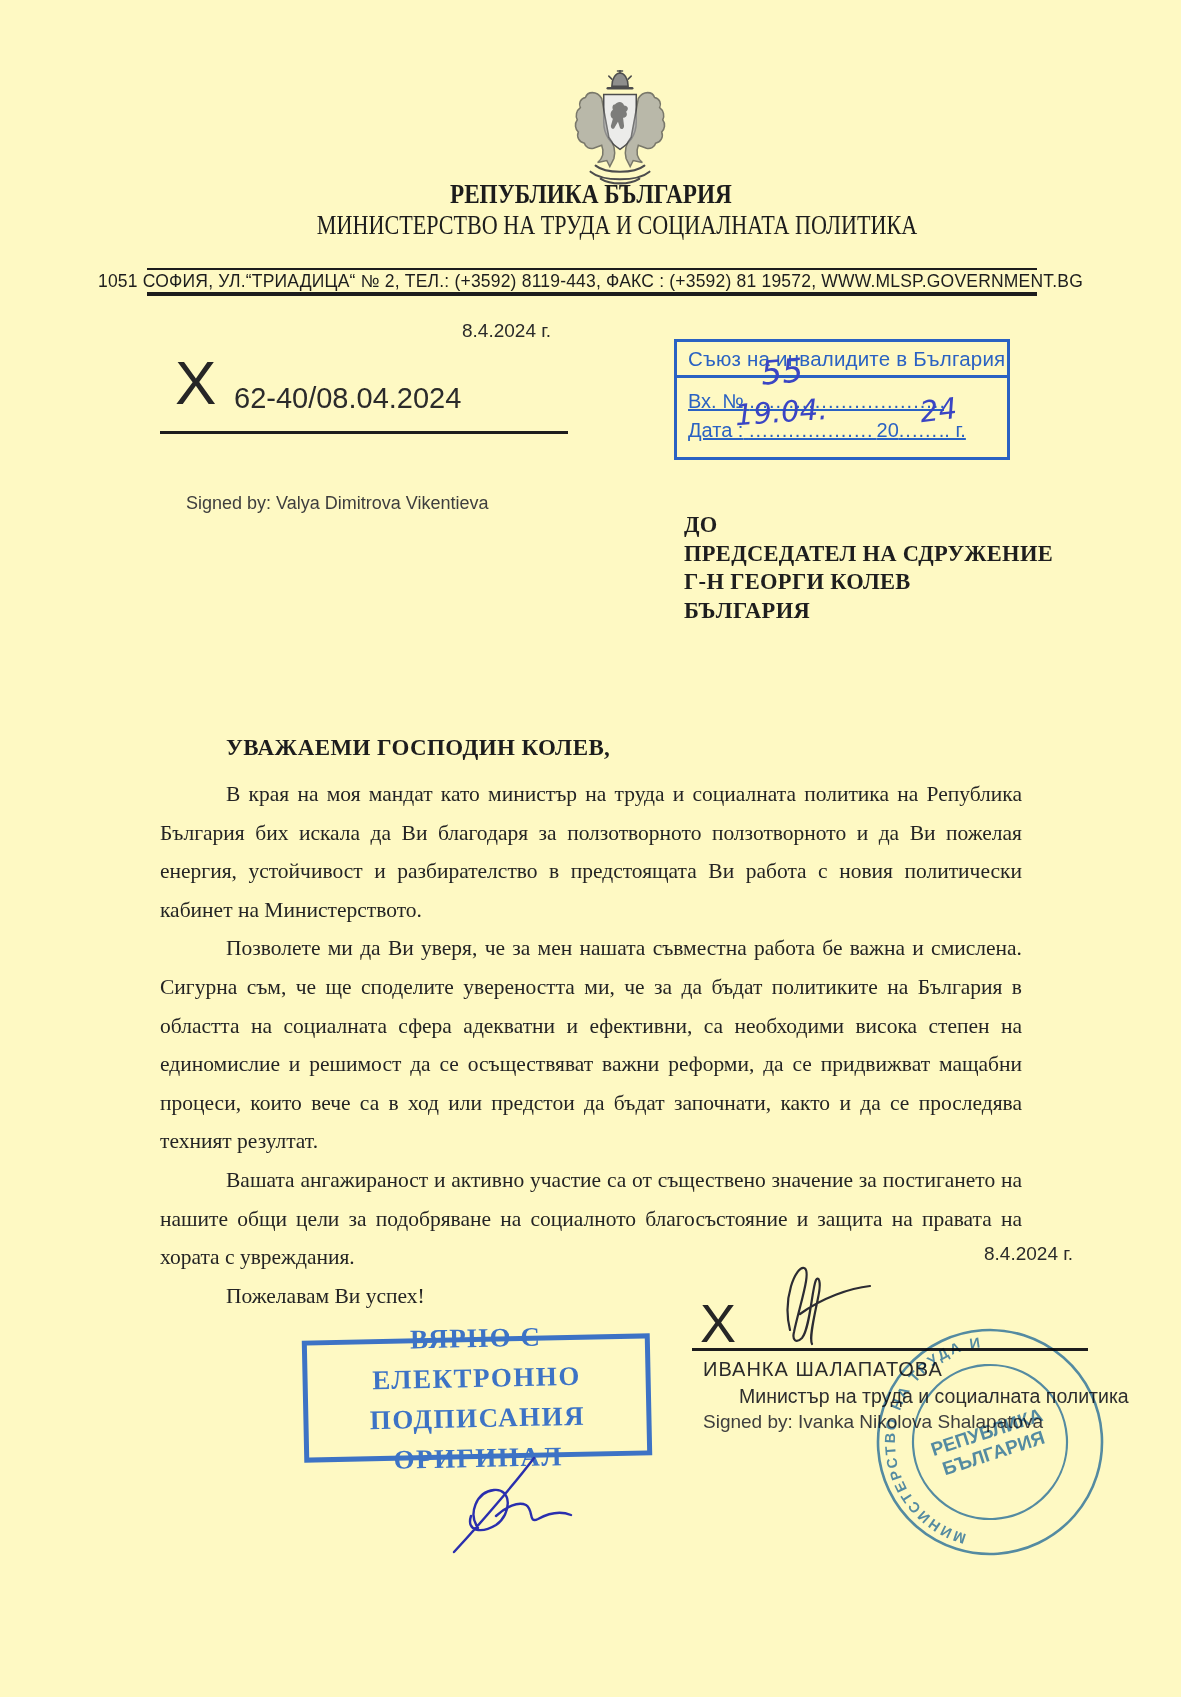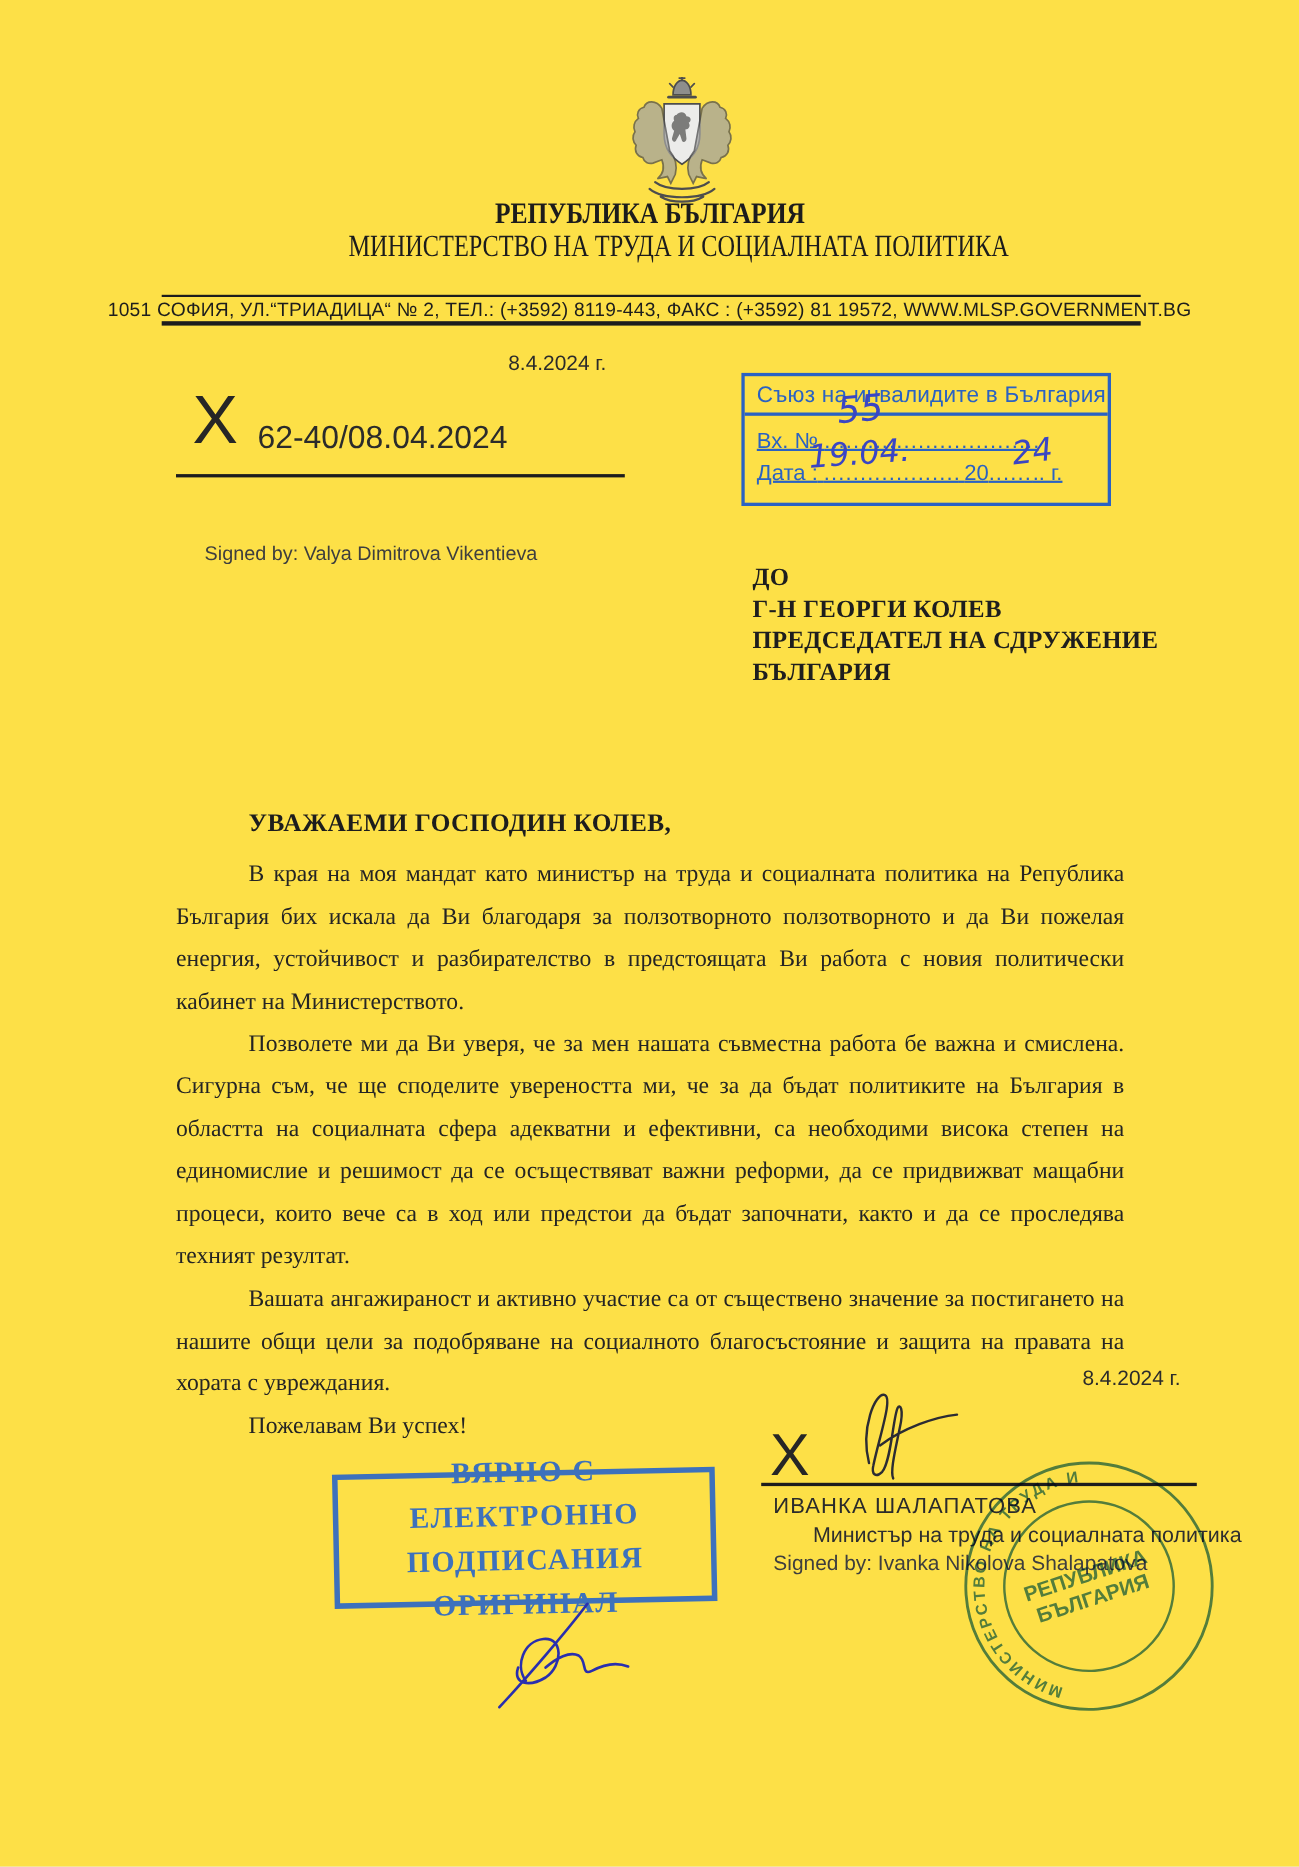--- a/index.html
+++ b/index.html
@@ -1,18 +1,18 @@
 <!DOCTYPE html>
 <html><head>
 <meta charset="utf-8">
 <style>
   html,body{margin:0;padding:0;background:#e9e9e6;}
   .page{
     position:relative;width:1181px;height:1697px;margin:0 auto;
-    background:#fde047;overflow:hidden;
+    background:#fef9c3;overflow:hidden;
     font-family:"Liberation Serif", serif;color:#222;
   }
   .abs{position:absolute;}
   .center{left:0;width:1181px;text-align:center;}
   
   .h-republic{top:179px;font-weight:bold;font-size:27px;color:#1c1c1c;}
   .h-republic .sq{display:inline-block;transform:scaleX(.86);}
   .h-ministry{top:209px;font-weight:normal;font-size:28px;color:#1c1c1c;padding-left:26px;}
   .h-ministry .sq{display:inline-block;transform:scaleX(.79);white-space:nowrap;}
   .h-cert{top:242px;font-style:italic;font-size:20px;color:#242424;}
@@ -109,22 +109,22 @@
       <span class="dots d2">.........................</span>&nbsp;
       <span>20</span><span class="dots d3">.........</span><span>.. г.</span>
     </div>
     <span class="hw hw-num">55</span>
     <span class="hw hw-date">19.04.</span>
     <span class="hw hw-year">24</span>
   </div>
 
   <div class="abs recipient">
     <div>ДО</div>
+    <div>ПРЕДСЕДАТЕЛ НА СДРУЖЕНИЕ</div>
     <div>Г-Н ГЕОРГИ КОЛЕВ</div>
-    <div>ПРЕДСЕДАТЕЛ НА СДРУЖЕНИЕ</div>
     <div>БЪЛГАРИЯ</div>
   </div>
 
   <div class="abs letter">
     <div class="salutation">УВАЖАЕМИ ГОСПОДИН КОЛЕВ,</div>
     <p>В края на моя мандат като министър на труда и социалната политика на Република България бих искала да Ви благодаря за ползотворното ползотворното и да Ви пожелая енергия, устойчивост и разбирателство в предстоящата Ви работа с новия политически кабинет на Министерството.</p>
     <p>Позволете ми да Ви уверя, че за мен нашата съвместна работа бе важна и смислена. Сигурна съм, че ще споделите увереността ми, че за да бъдат политиките на България в областта на социалната сфера адекватни и ефективни, са необходими висока степен на единомислие и решимост да се осъществяват важни реформи, да се придвижват мащабни процеси, които вече са в ход или предстои да бъдат започнати, както и да се проследява техният резултат.</p>
     <p>Вашата ангажираност и активно участие са от съществено значение за постигането на нашите общи цели за подобряване на социалното благосъстояние и защита на правата на хората с увреждания.</p>
     <p class="closing">Пожелавам Ви успех!</p>
   </div>

